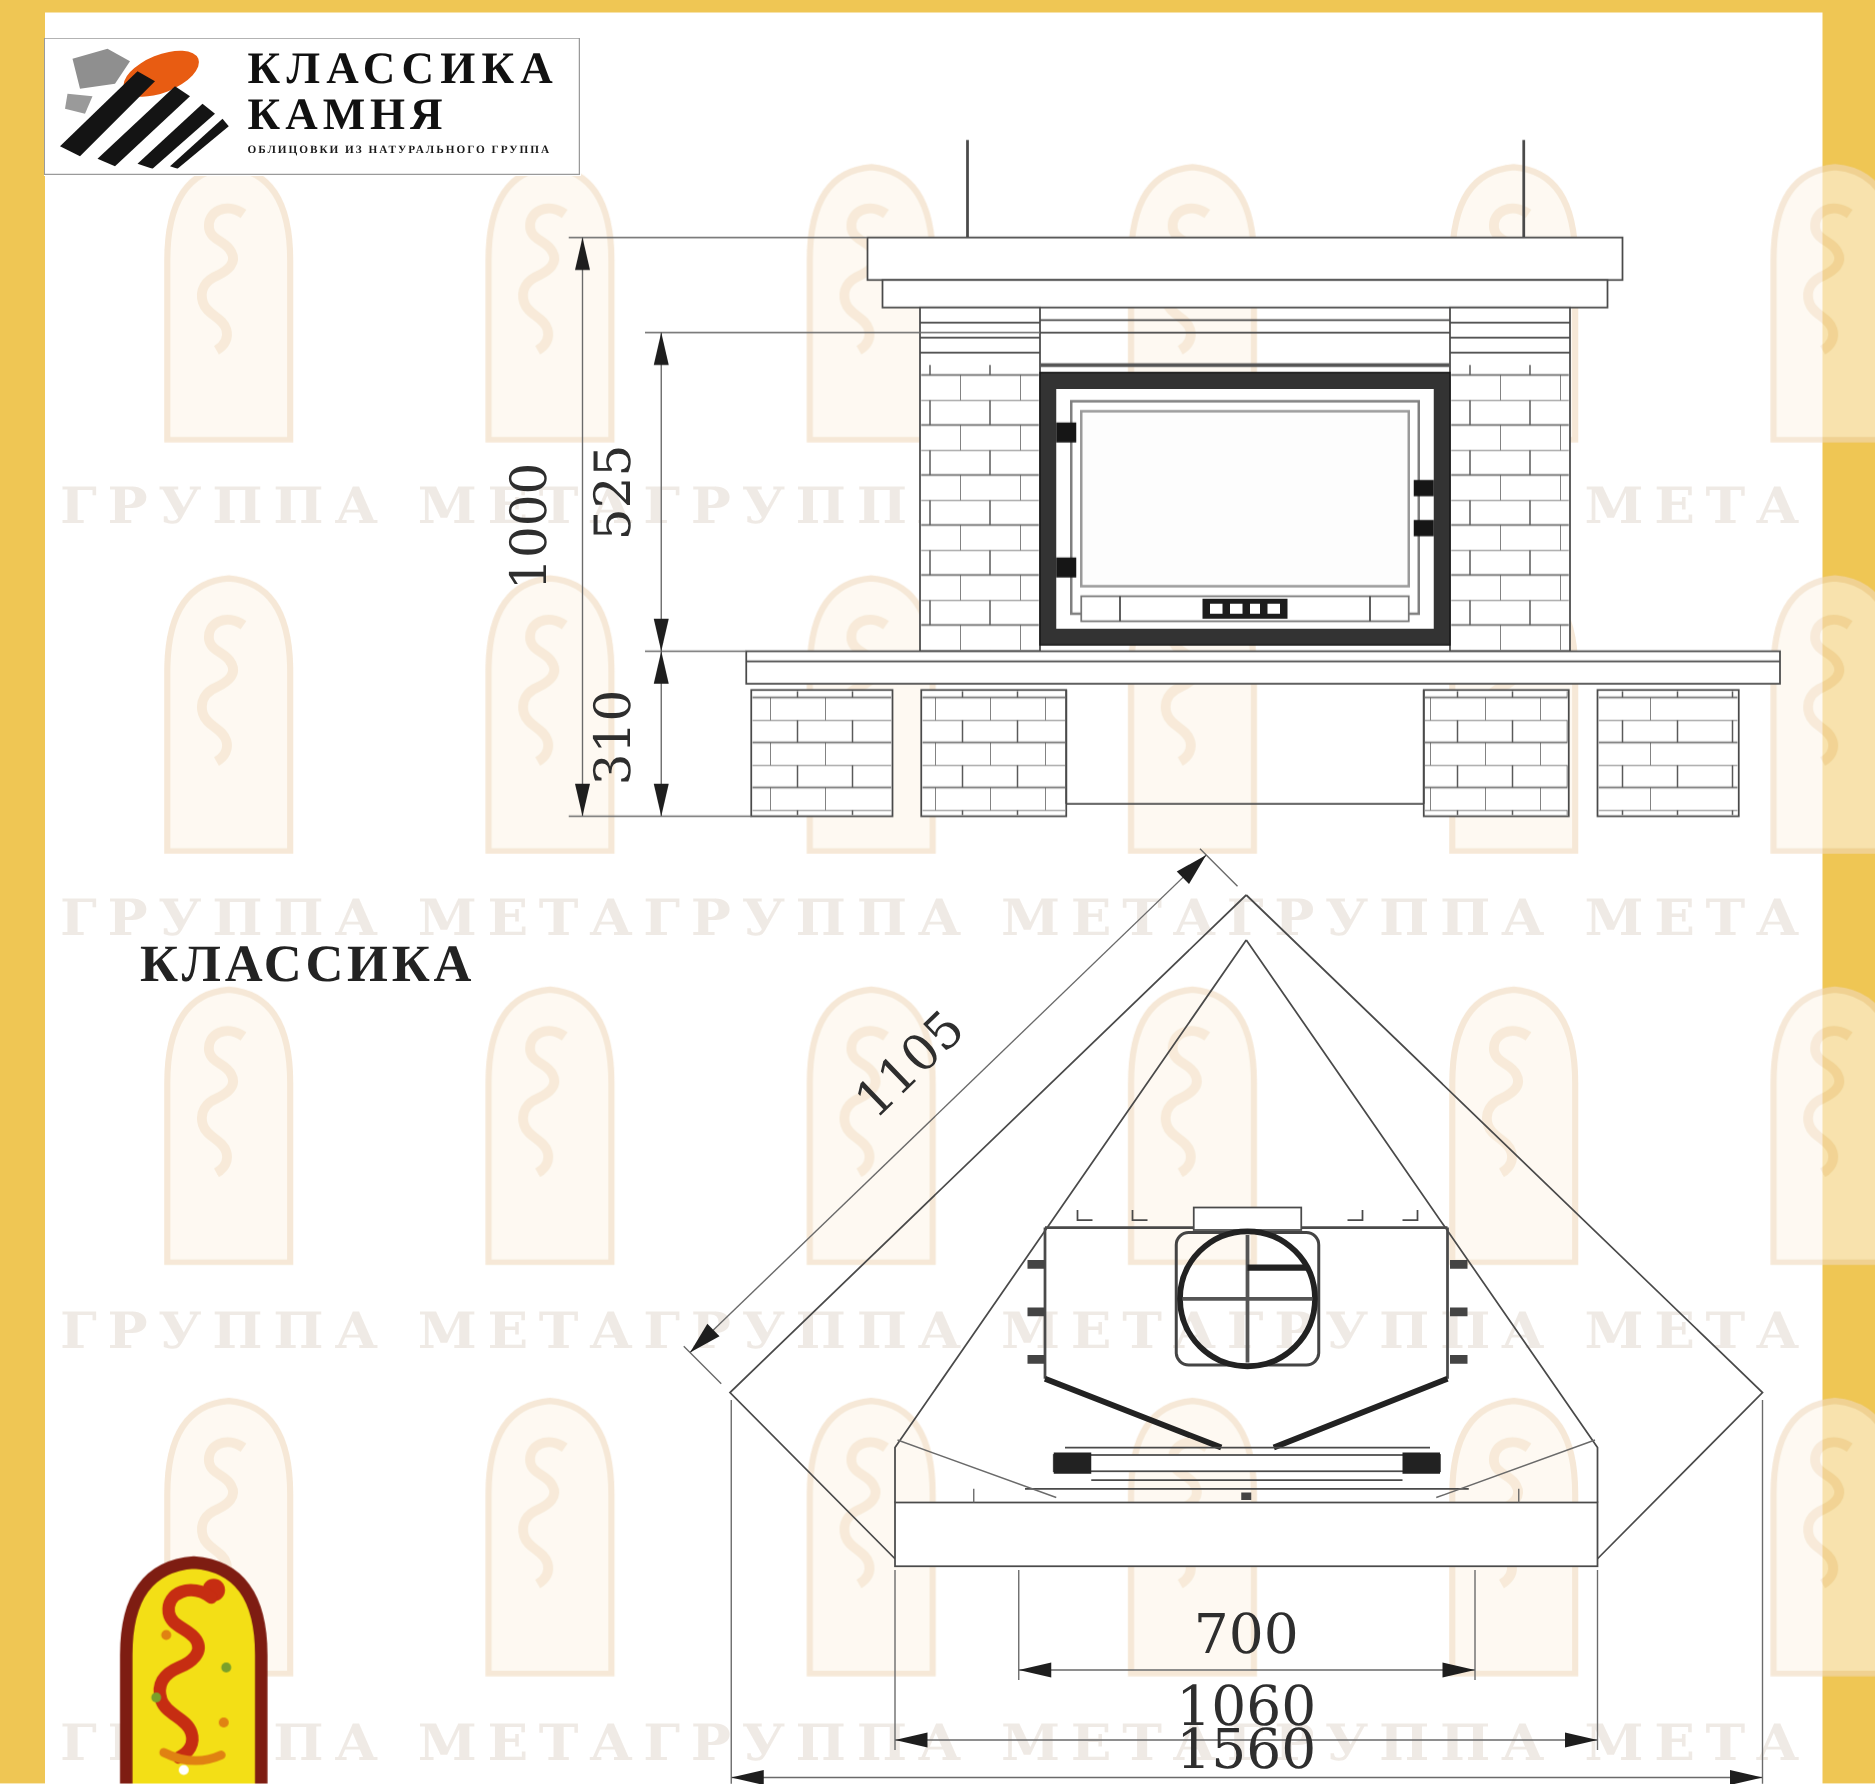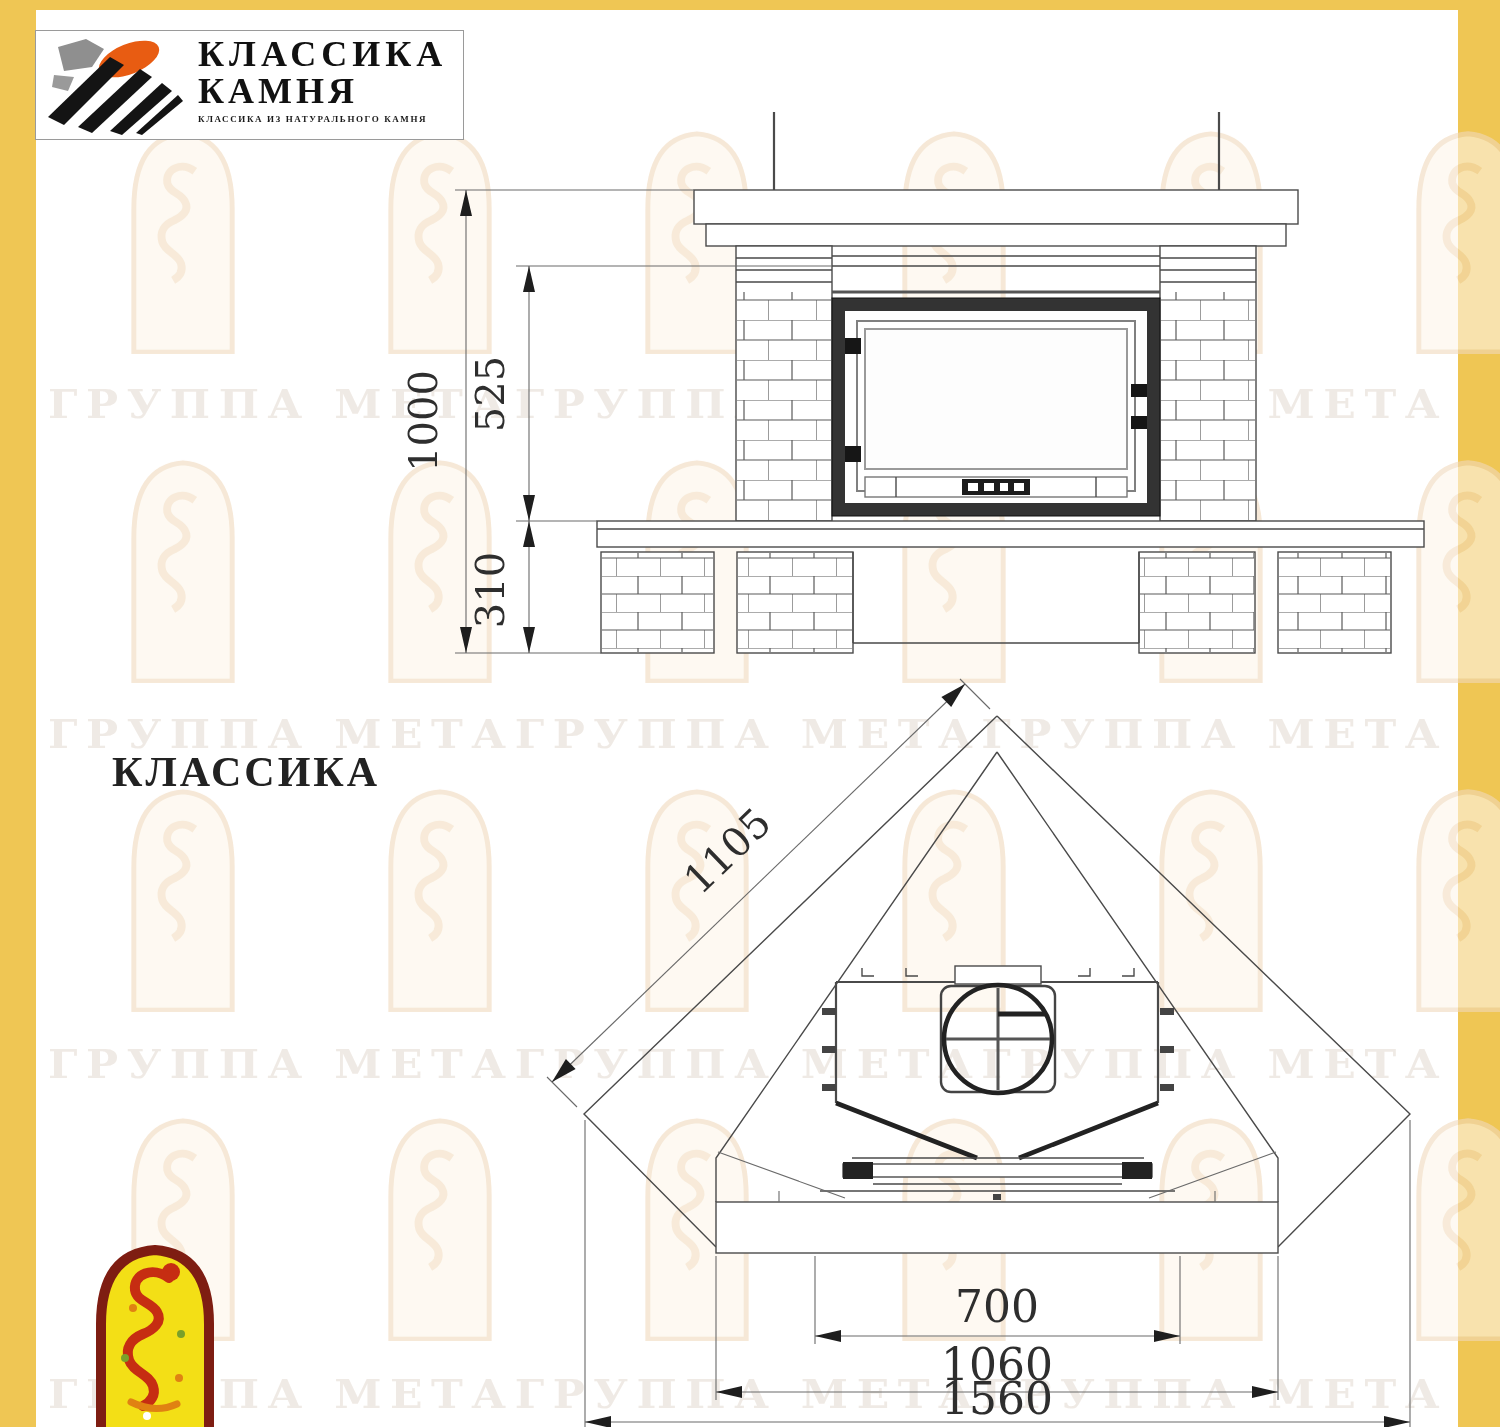--- a/index.html
+++ b/index.html
@@ -219,21 +219,21 @@
       <path d="M10,42 L30,44 L24,58 L8,54 Z" fill="#9a9a9a"></path>
       <ellipse cx="85" cy="26" rx="32" ry="15" transform="rotate(-22 85 26)" fill="#e85c12"></ellipse>
       <path d="M4,84 L66,24 L80,32 L20,92 Z" fill="#141414"></path>
       <path d="M34,94 L96,36 L108,44 L48,100 Z" fill="#141414"></path>
       <path d="M66,98 L118,50 L128,58 L78,102 Z" fill="#141414"></path>
       <path d="M92,100 L134,62 L139,68 L98,102 Z" fill="#141414"></path>
     </svg>
     <div id="logo-text">
       <div id="logo-line1">КЛАССИКА</div>
       <div id="logo-line2">КАМНЯ</div>
-      <div id="logo-tagline">КЛАССИКА ИЗ НАТУРАЛЬНОГО КАМНЯ</div>
+      <div id="logo-tagline">ОБЛИЦОВКИ ИЗ НАТУРАЛЬНОГО ГРУППА</div>
     </div>
   </div>
 
   <div id="page-title">КЛАССИКА</div>
 
   <svg id="bottom-logo" width="120" height="189" viewBox="0 0 120 189">
     <path d="M6,189 V86 Q6,16 60,12 Q114,16 114,86 V189" fill="#f3df16" stroke="#7e1d12" stroke-width="10"></path>
     <circle cx="76" cy="34" r="9" fill="#c62d12"></circle>
     <path d="M74,40 c-16,-12 -36,-4 -34,12 c2,12 16,12 22,22 c6,10 -4,18 -14,22 c-12,5 -18,14 -14,26 c4,12 20,14 24,26 c3,9 -2,16 -10,20" fill="none" stroke="#c62d12" stroke-width="10" stroke-linecap="round"></path>
     <path d="M36,164 q24,12 46,2" stroke="#e08212" stroke-width="7" fill="none" stroke-linecap="round"></path>

